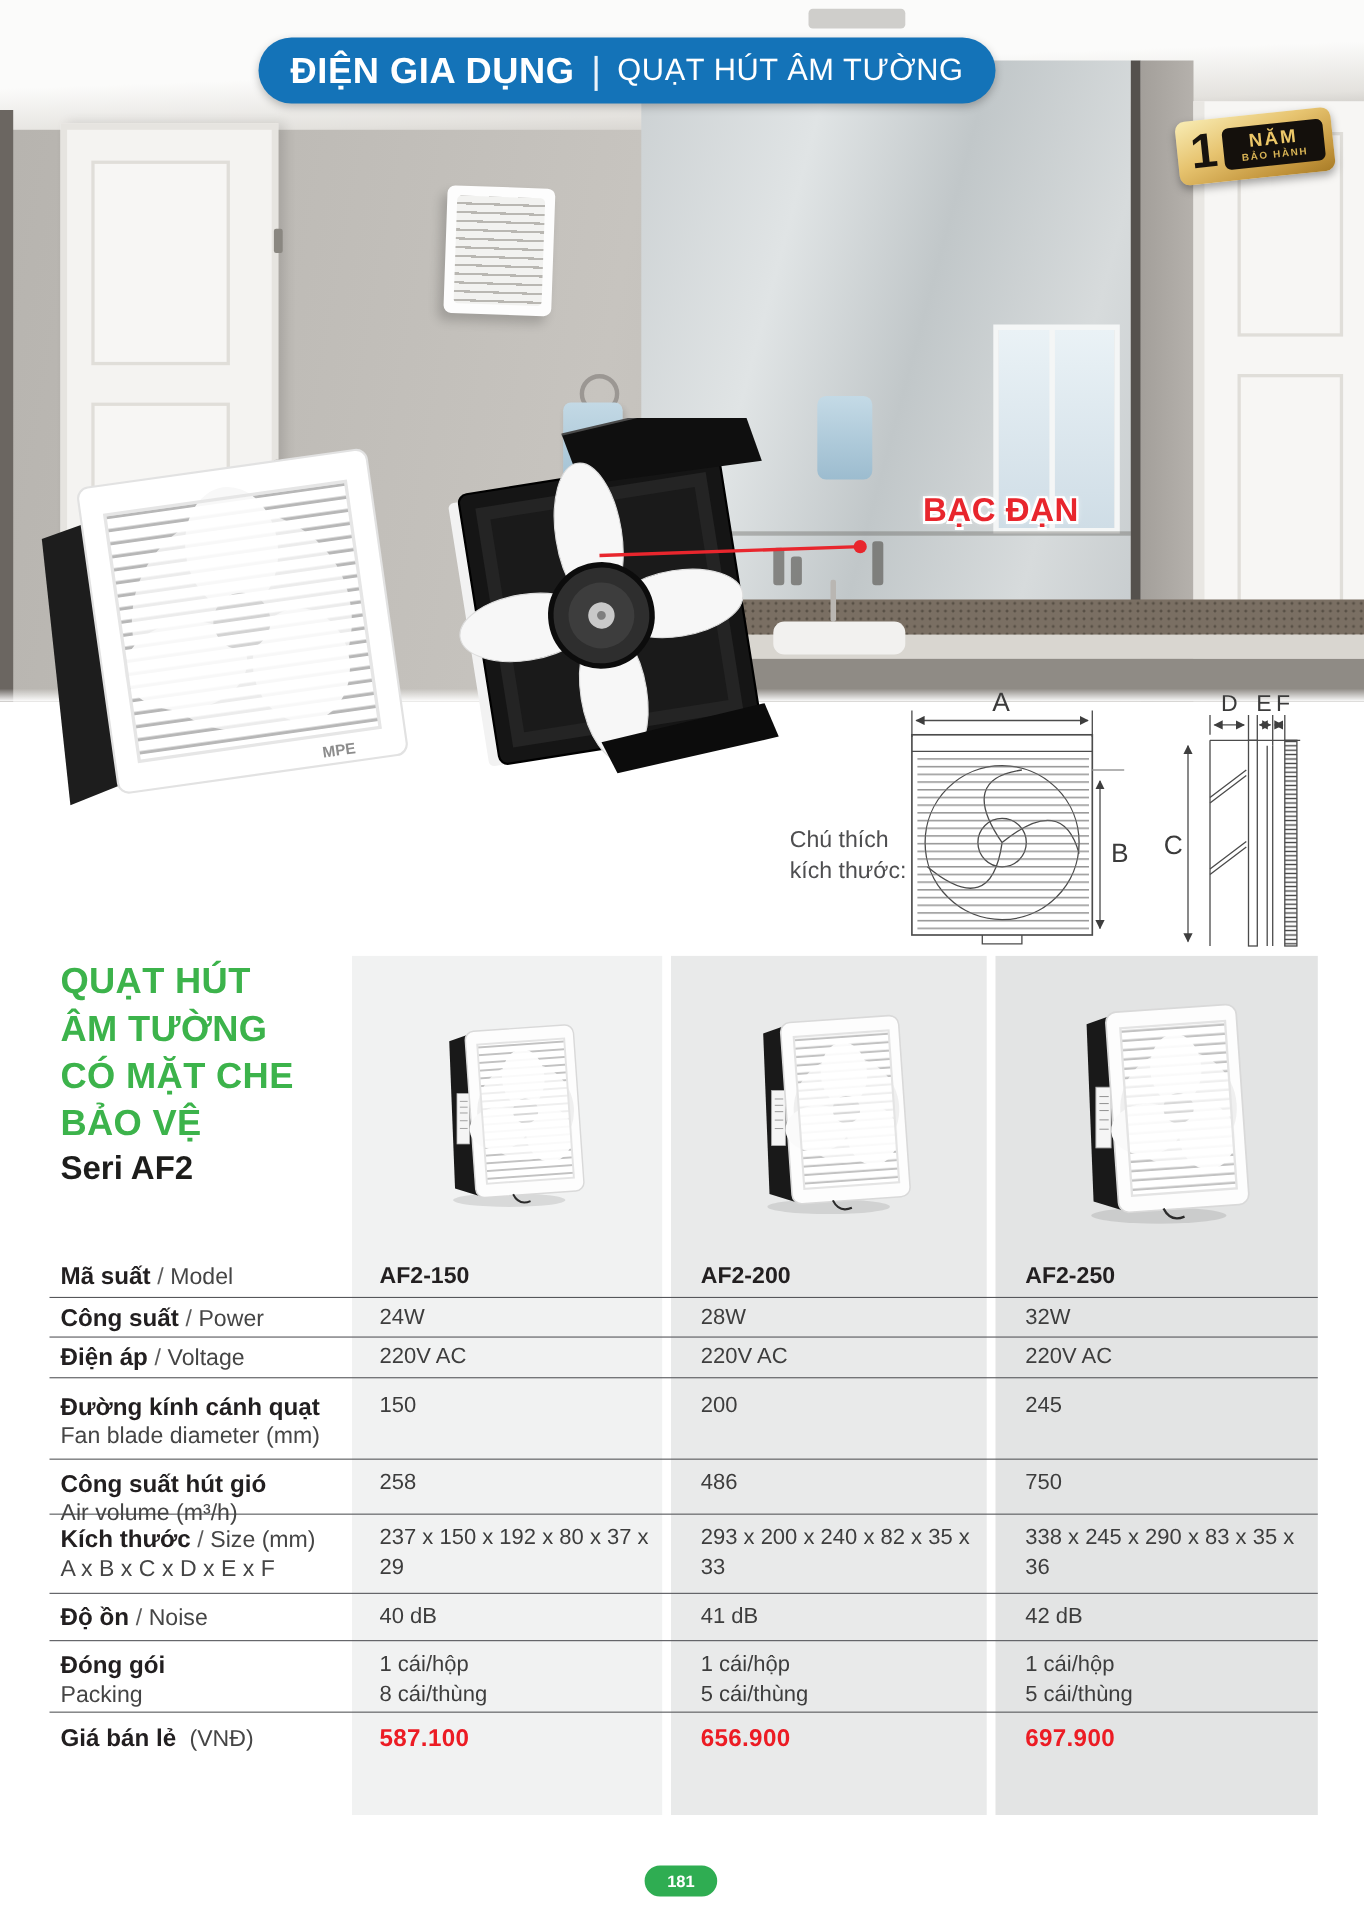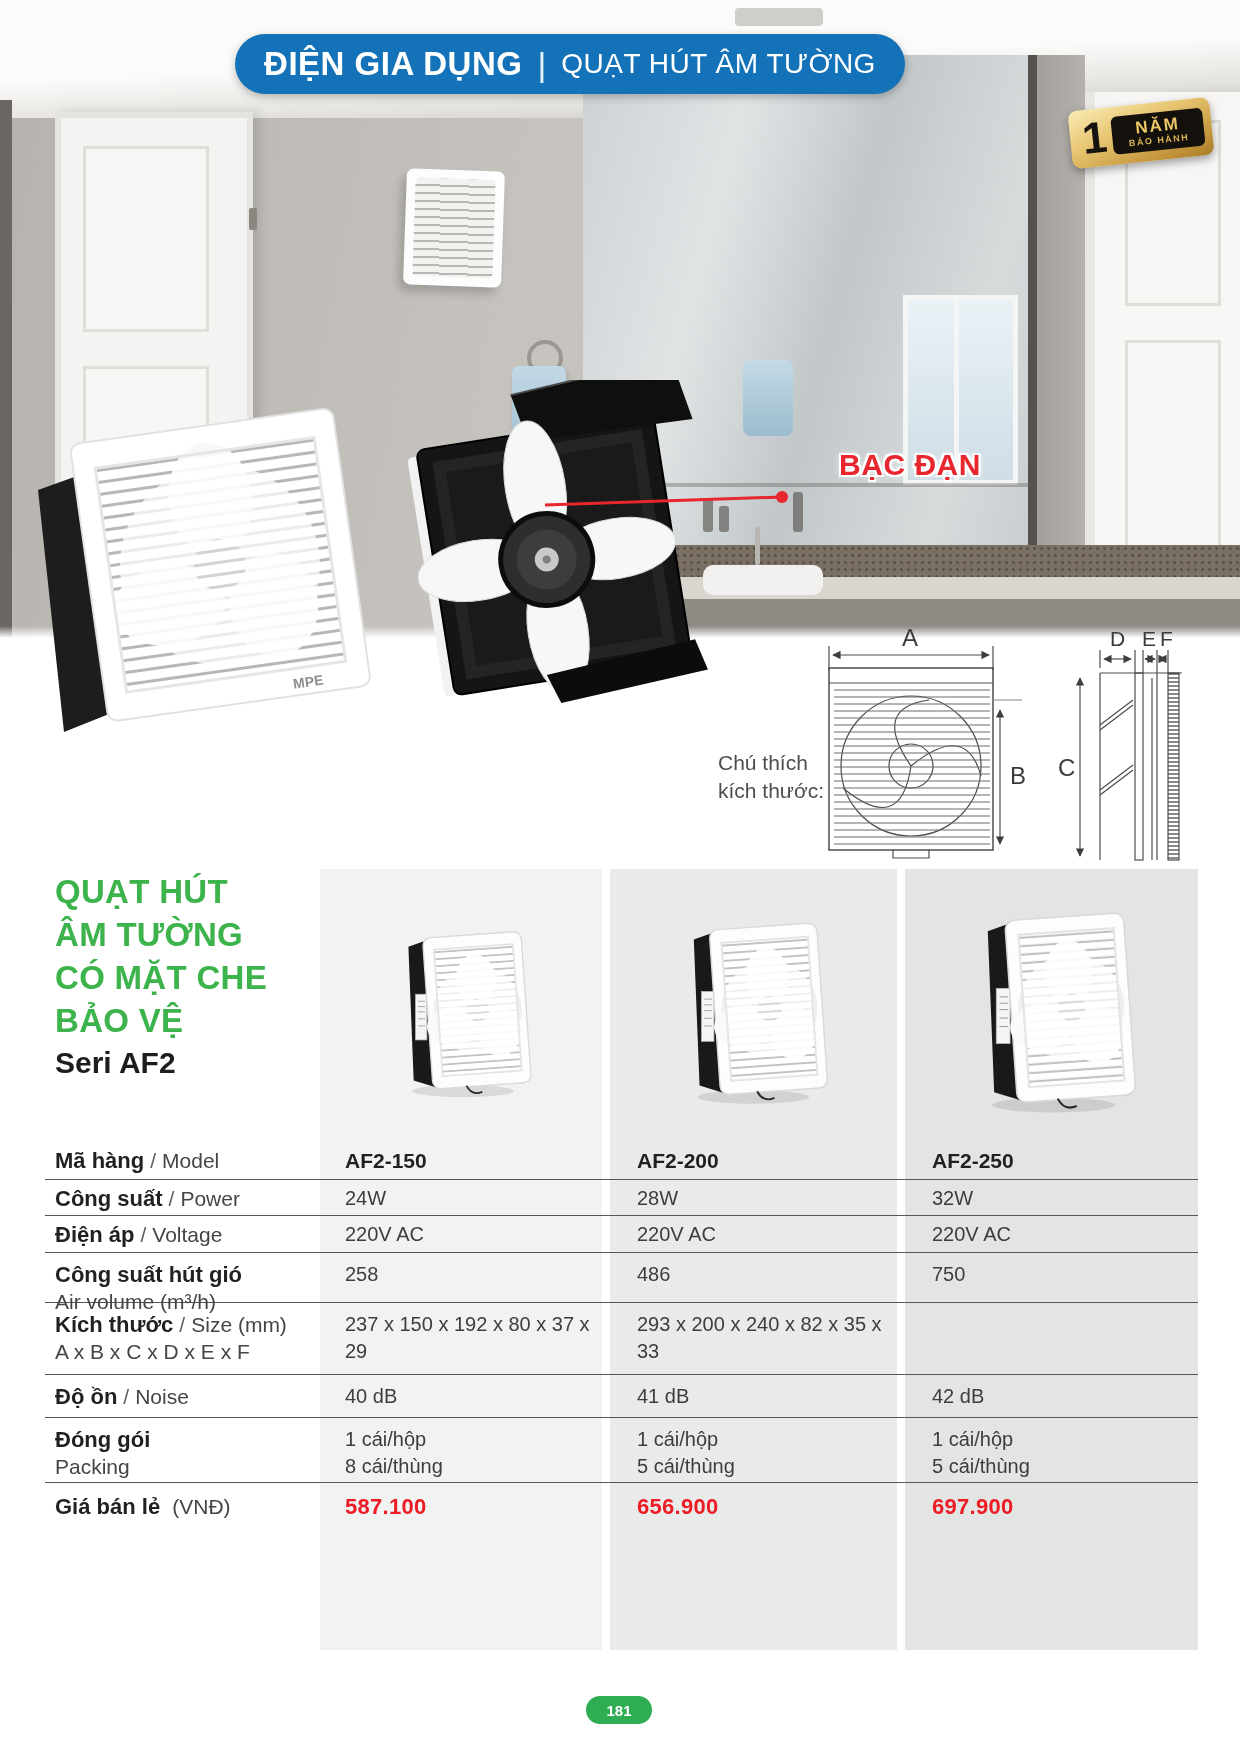--- a/index.html
+++ b/index.html
@@ -325,21 +325,21 @@
   <svg class="thumbs" width="1240" height="280" viewBox="0 850 1240 280">
     <use href="#fanThumb" transform="translate(382,915) scale(0.88)" width="180" height="210" x="0" y="0"></use>
     <use href="#fanThumb" transform="translate(665,905) scale(0.96)" width="180" height="210" x="0" y="0"></use>
     <use href="#fanThumb" transform="translate(956,893) scale(1.06)" width="180" height="210" x="0" y="0"></use>
   </svg>
 
   <div class="spec">
 
     <div class="trow r-model c">
       <div class="lbl">
-        <b>Mã hàng</b><span class="sl">/</span><span class="en">Model</span>
+        <b>Mã suất</b><span class="sl">/</span><span class="en">Model</span>
       </div>
       <div class="tval v1">AF2-150</div>
       <div class="tval v2">AF2-200</div>
       <div class="tval v3">AF2-250</div>
     </div>
 
     <div class="trow r-power c">
       <div class="lbl">
         <b>Công suất</b><span class="sl">/</span><span class="en">Power</span>
       </div>
@@ -350,38 +350,48 @@
 
     <div class="trow r-voltage c">
       <div class="lbl">
         <b>Điện áp</b><span class="sl">/</span><span class="en">Voltage</span>
       </div>
       <div class="tval v1">220V AC</div>
       <div class="tval v2">220V AC</div>
       <div class="tval v3">220V AC</div>
     </div>
 
+    <div class="trow r-blade t">
+      <div class="lbl">
+        <b>Đường kính cánh quạt</b>
+        <span class="en2">Fan blade diameter (mm)</span>
+      </div>
+      <div class="tval v1">150</div>
+      <div class="tval v2">200</div>
+      <div class="tval v3">245</div>
+    </div>
 
     <div class="trow r-airflow t">
       <div class="lbl">
         <b>Công suất hút gió</b>
         <span class="en2">Air volume (m³/h)</span>
       </div>
       <div class="tval v1">258</div>
       <div class="tval v2">486</div>
       <div class="tval v3">750</div>
     </div>
 
     <div class="trow r-size t">
       <div class="lbl">
         <b>Kích thước</b><span class="sl">/</span><span class="en">Size (mm)</span>
         <span class="en2">A x B x C x D x E x F</span>
       </div>
       <div class="tval v1">237 x 150 x 192 x 80 x 37 x 29</div>
       <div class="tval v2">293 x 200 x 240 x 82 x 35 x 33</div>
+      <div class="tval v3">338 x 245 x 290 x 83 x 35 x 36</div>
     </div>
 
 
     <div class="trow r-noise c">
       <div class="lbl">
         <b>Độ ồn</b><span class="sl">/</span><span class="en">Noise</span>
       </div>
       <div class="tval v1">40 dB</div>
       <div class="tval v2">41 dB</div>
       <div class="tval v3">42 dB</div>

